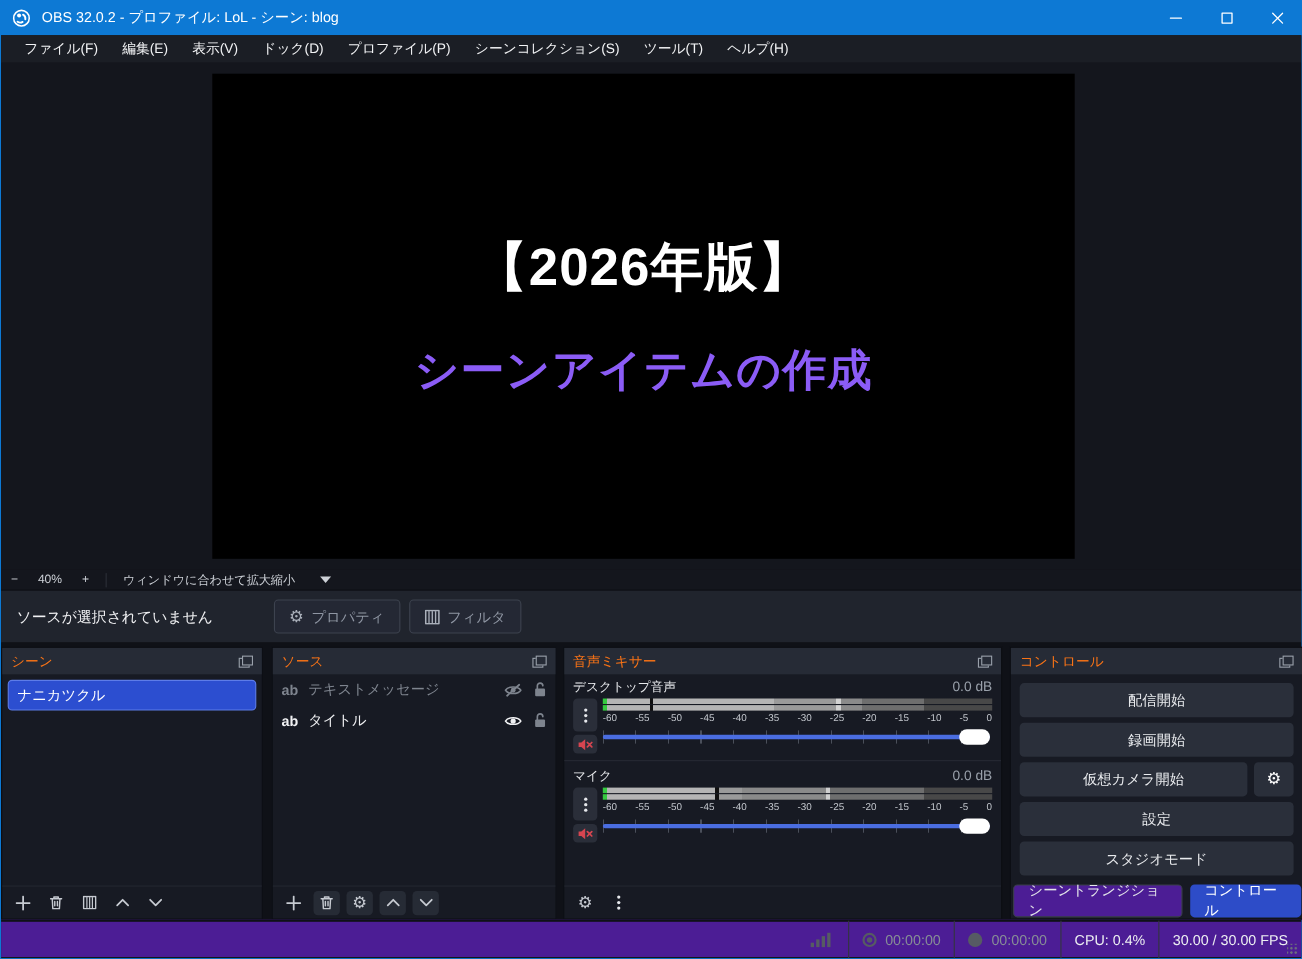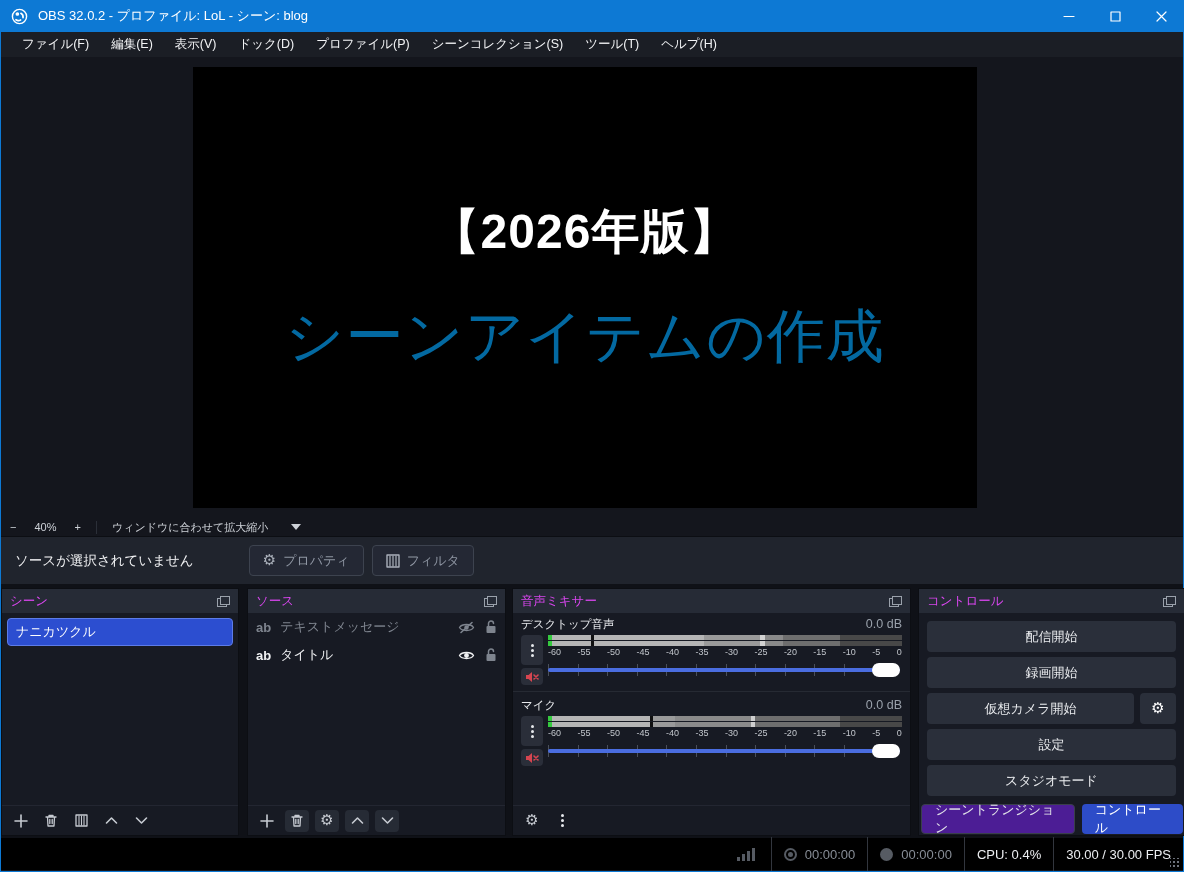--- a/index.html
+++ b/index.html
@@ -15,40 +15,40 @@
   .win-btn { width:46px; height:32px; display:flex; align-items:center; justify-content:center; color:#fff; font-size:13px; }
 
   
   .menubar { position:absolute; left:0; top:32px; width:1182px; height:25px; background:#1b1e25; display:flex; align-items:center; padding-left:10px; }
   .menu-item { color:#f2f3f5; font-size:12.5px; padding:0 11px; height:25px; display:flex; align-items:center; }
 
   
   .preview-area { position:absolute; left:0; top:57px; width:1182px; height:461px; background:#14161d; }
   .canvas { position:absolute; left:192px; top:10px; width:784px; height:441px; background:#000; display:flex; flex-direction:column; align-items:center; justify-content:center; gap:34px; }
   .canvas .line1 { color:#fff; font-weight:700; font-size:48px; letter-spacing:1px; }
-  .canvas .line2 { color:#0369a1; font-weight:400; font-size:58px; letter-spacing:1px; }
+  .canvas .line2 { color:#8b5cf6; font-weight:700; font-size:40px; letter-spacing:1px; }
 
   .zoomrow { position:absolute; left:0; top:518px; width:1182px; height:19px; background:#14161d; border-bottom:1px solid #0c0e13; display:flex; align-items:center; color:#cdd1d7; font-size:11px; }
   .zoomrow .zr { padding:0 9px; }
   .zoomrow .caret { width:0; height:0; border-left:5px solid transparent; border-right:5px solid transparent; border-top:6px solid #cdd1d7; margin-left:14px; }
   .zoomrow .sep { width:1px; height:13px; background:#2b2f38; margin:0 6px; }
 
   
   .contextbar { position:absolute; left:0; top:537px; width:1182px; height:47px; background:#20242d; display:flex; align-items:center; }
   .contextbar .nosel { color:#f0f1f3; font-size:13.5px; margin-left:14px; }
   .ctx-btn { display:flex; align-items:center; gap:7px; height:31px; padding:0 13px; border:1px solid #3d434f; border-radius:4px; background:#242834; color:#8f96a3; font-size:13px; }
   .ctx-btn.props { margin-left:55px; }
   .ctx-btn.filt { margin-left:8px; }
   .gear-glyph { font-size:15px; line-height:1; color:#aab0ba; font-family:"DejaVu Sans",sans-serif; }
 
   
   .docks { position:absolute; left:0; top:584px; width:1182px; height:252px; background:#0f1117; }
   .panel { position:absolute; top:4px; height:248px; background:#171a23; border:1px solid #0c0e13; display:flex; flex-direction:column; }
   .panel-header { height:24px; background:#262b36; display:flex; align-items:center; justify-content:space-between; padding:0 8px; flex:none; }
-  .panel-title { color:#d946ef; font-size:12.5px; }
+  .panel-title { color:#f97316; font-size:12.5px; }
   .popup-ic { width:13px; height:11px; position:relative; }
   .popup-ic:before { content:""; position:absolute; left:0; bottom:0; width:8px; height:7px; border:1px solid #9aa1ab; }
   .popup-ic:after { content:""; position:absolute; right:0; top:0; width:8px; height:7px; border:1px solid #9aa1ab; background:#262b36; }
 
   .p-scenes { left:0; width:238px; }
   .p-sources { left:246px; width:259px; }
   .p-mixer { left:511px; width:399px; }
   .p-controls { left:917px; width:267px; }
 
   .scene-item { margin:5px; height:28px; background:#2c4ed0; border:1px solid #5d7ce8; border-radius:4px; color:#fff; font-size:13px; display:flex; align-items:center; padding-left:8px; }
@@ -97,21 +97,21 @@
   .ctl-row { display:flex; gap:6px;align-items:center; }
   .ctl-row .ctl-btn.grow { flex:1; }
   .ctl-gearbtn { width:36px; height:31px; background:#2a2f3a; border-radius:4px; display:flex; align-items:center; justify-content:center; color:#fff; }
 
   .dock-tabs { position:absolute; left:920px; top:220px; display:flex; gap:7px; }
   .dtab { height:30px; padding:0 13px; display:flex; align-items:center; font-size:13px; border-radius:4px; }
   .dtab.inactive { background:#4c1d95; border:1px solid #3a3f4b; color:#e3e5e9; }
   .dtab.active { background:#2d4cc8; color:#fff; }
 
   
-  .statusbar { position:absolute; left:0; top:836px; width:1182px; height:34px; background:#000000; border-top:2px solid #0f1117; display:flex; align-items:center; justify-content:flex-end; color:#878d96; font-size:13px; }
+  .statusbar { position:absolute; left:0; top:836px; width:1182px; height:34px; background:#4c1d95; border-top:2px solid #0f1117; display:flex; align-items:center; justify-content:flex-end; color:#878d96; font-size:13px; }
   .sb-seg { display:flex; align-items:center; height:34px; padding:0 12px; border-left:1px solid #32363e; gap:8px; }
   .sb-seg.noborder { border-left:none; }
   .sb-white { color:#eceef1; }
   .sig { display:flex; align-items:flex-end; gap:2px; height:14px; margin-right:4px; }
   .sig i { width:3px; background:#565b63; }
   .ring { width:13px; height:13px; border:2px solid #565b63; border-radius:50%; position:relative; }
   .ring:after { content:""; position:absolute; left:50%; top:50%; width:5px; height:5px; margin:-2.5px; border-radius:50%; background:#565b63; }
   .reccirc { width:13px; height:13px; border-radius:50%; background:#565b63; }
   .grip { position:absolute; right:3px; bottom:3px; width:10px; height:10px;
       background-image:radial-gradient(#6d727b 1px, transparent 1.2px); background-size:4px 4px; background-position:bottom right; }

